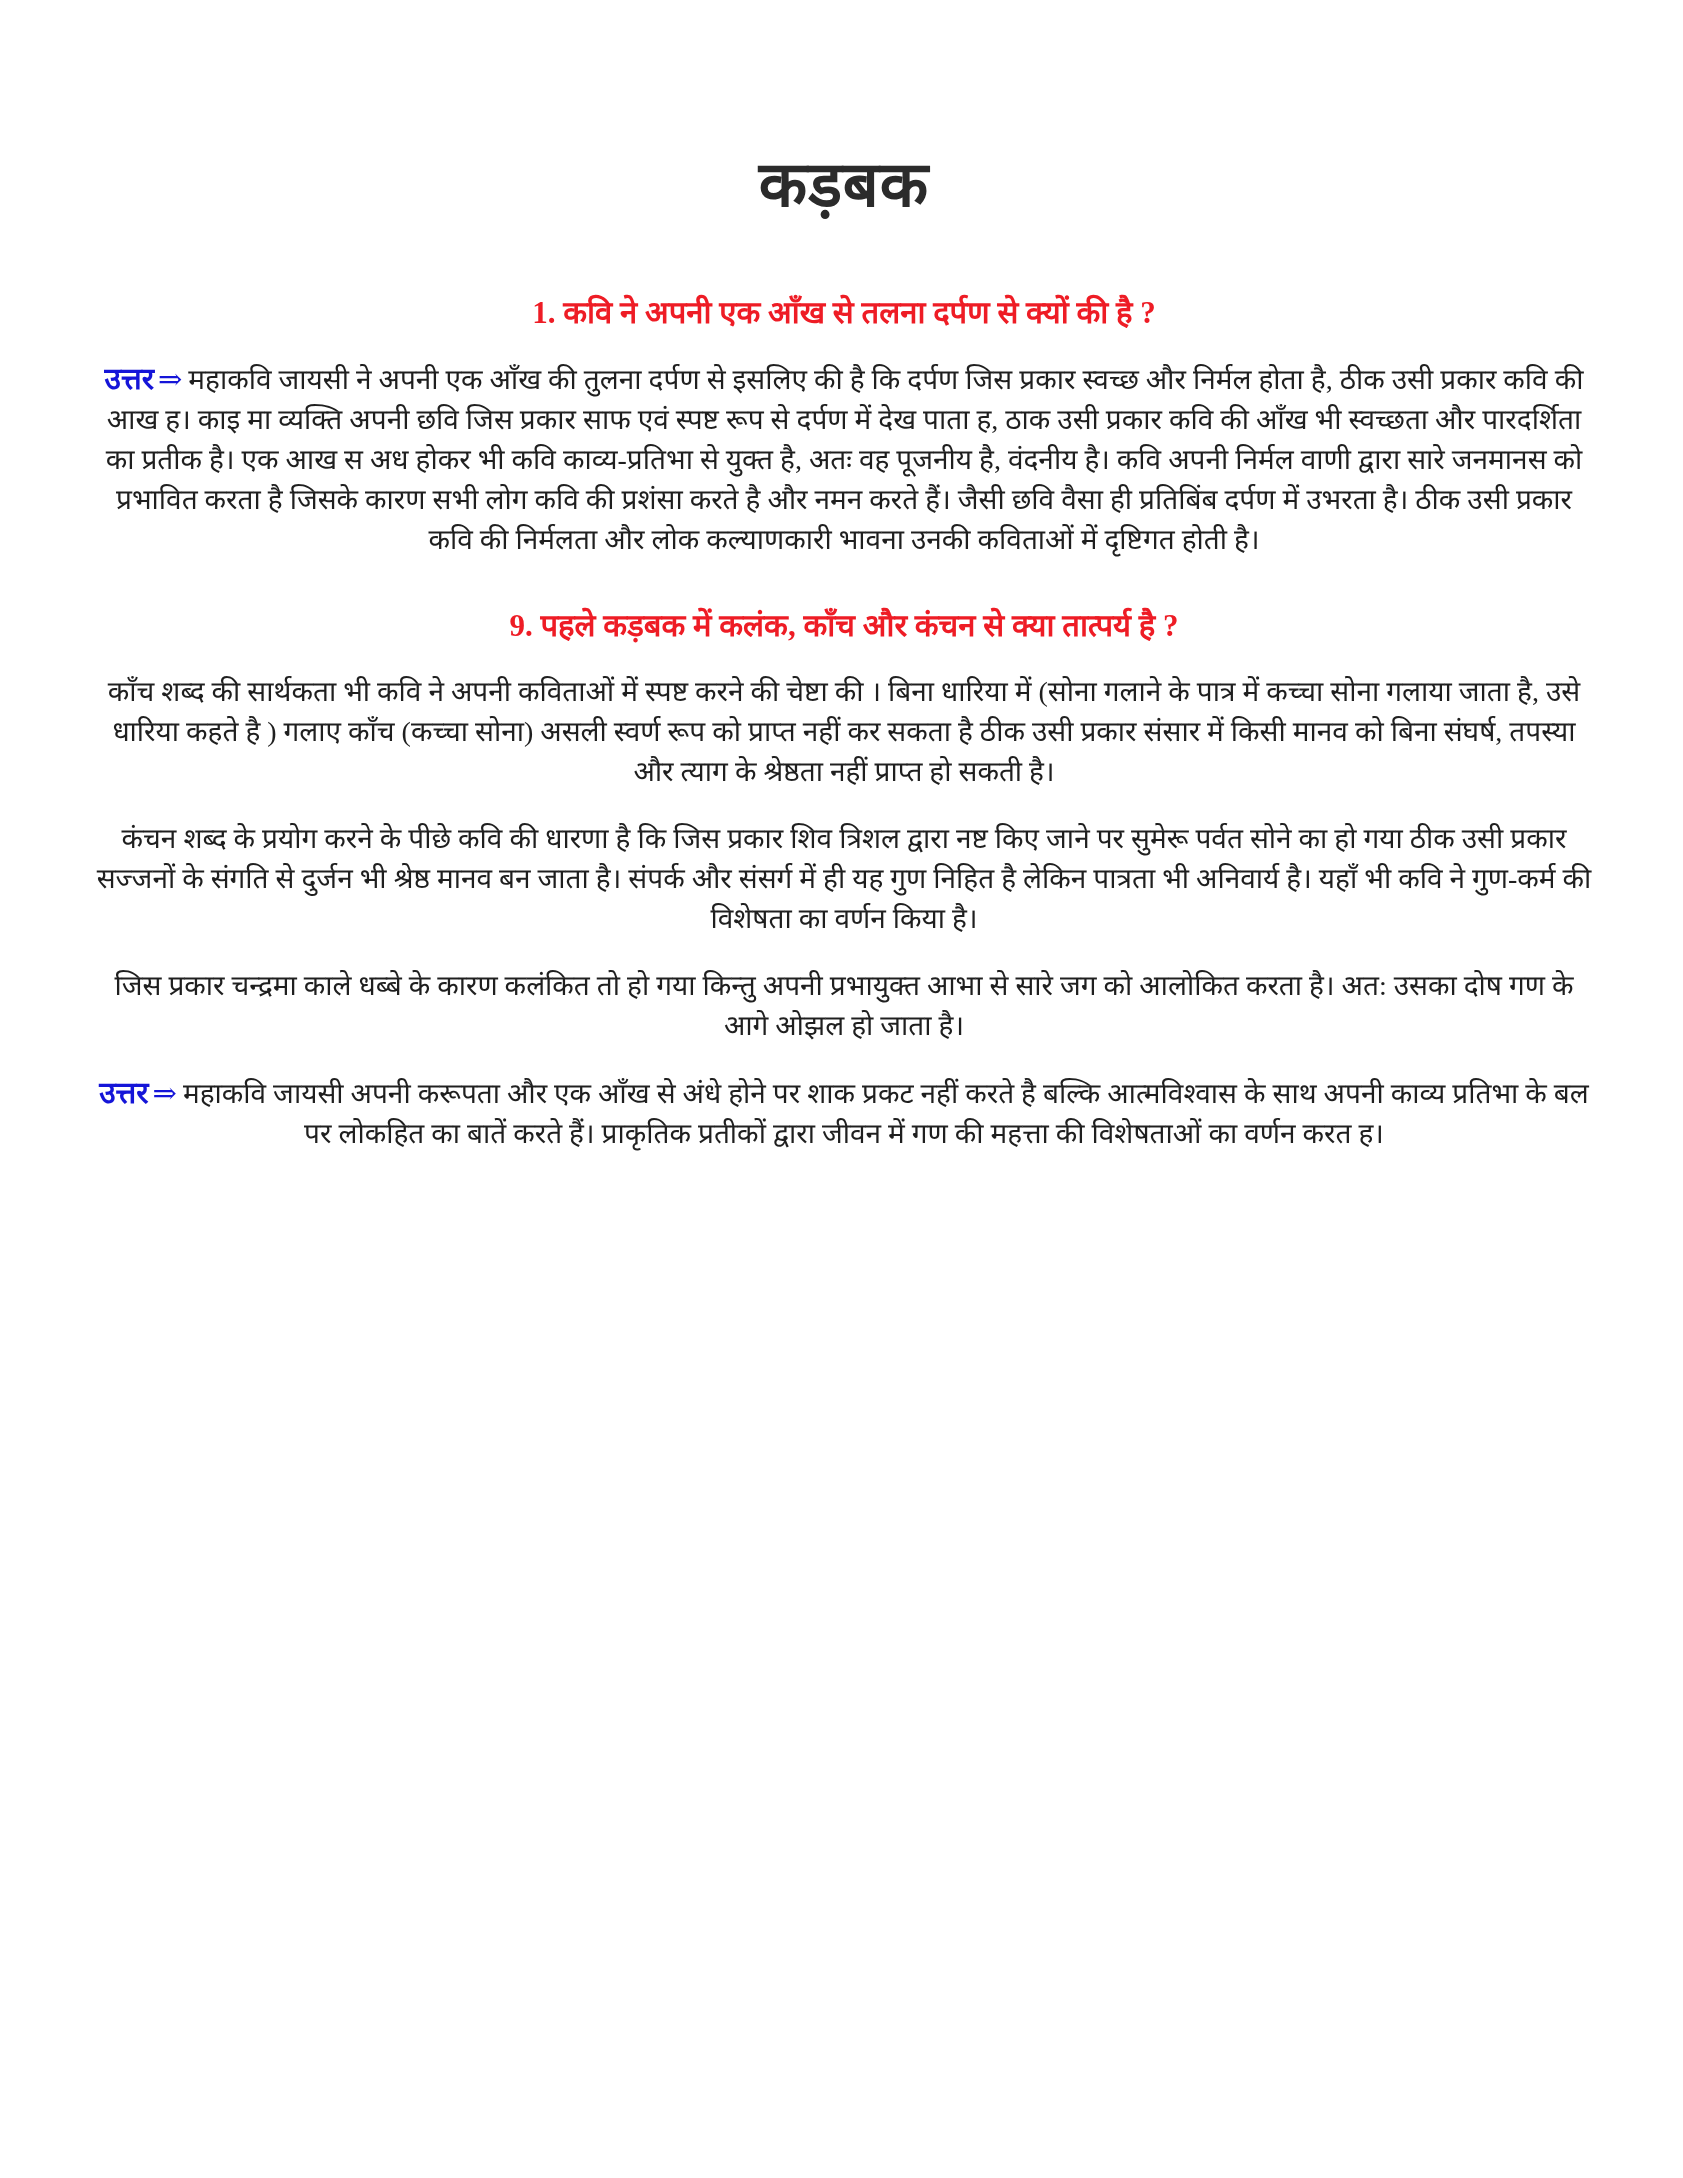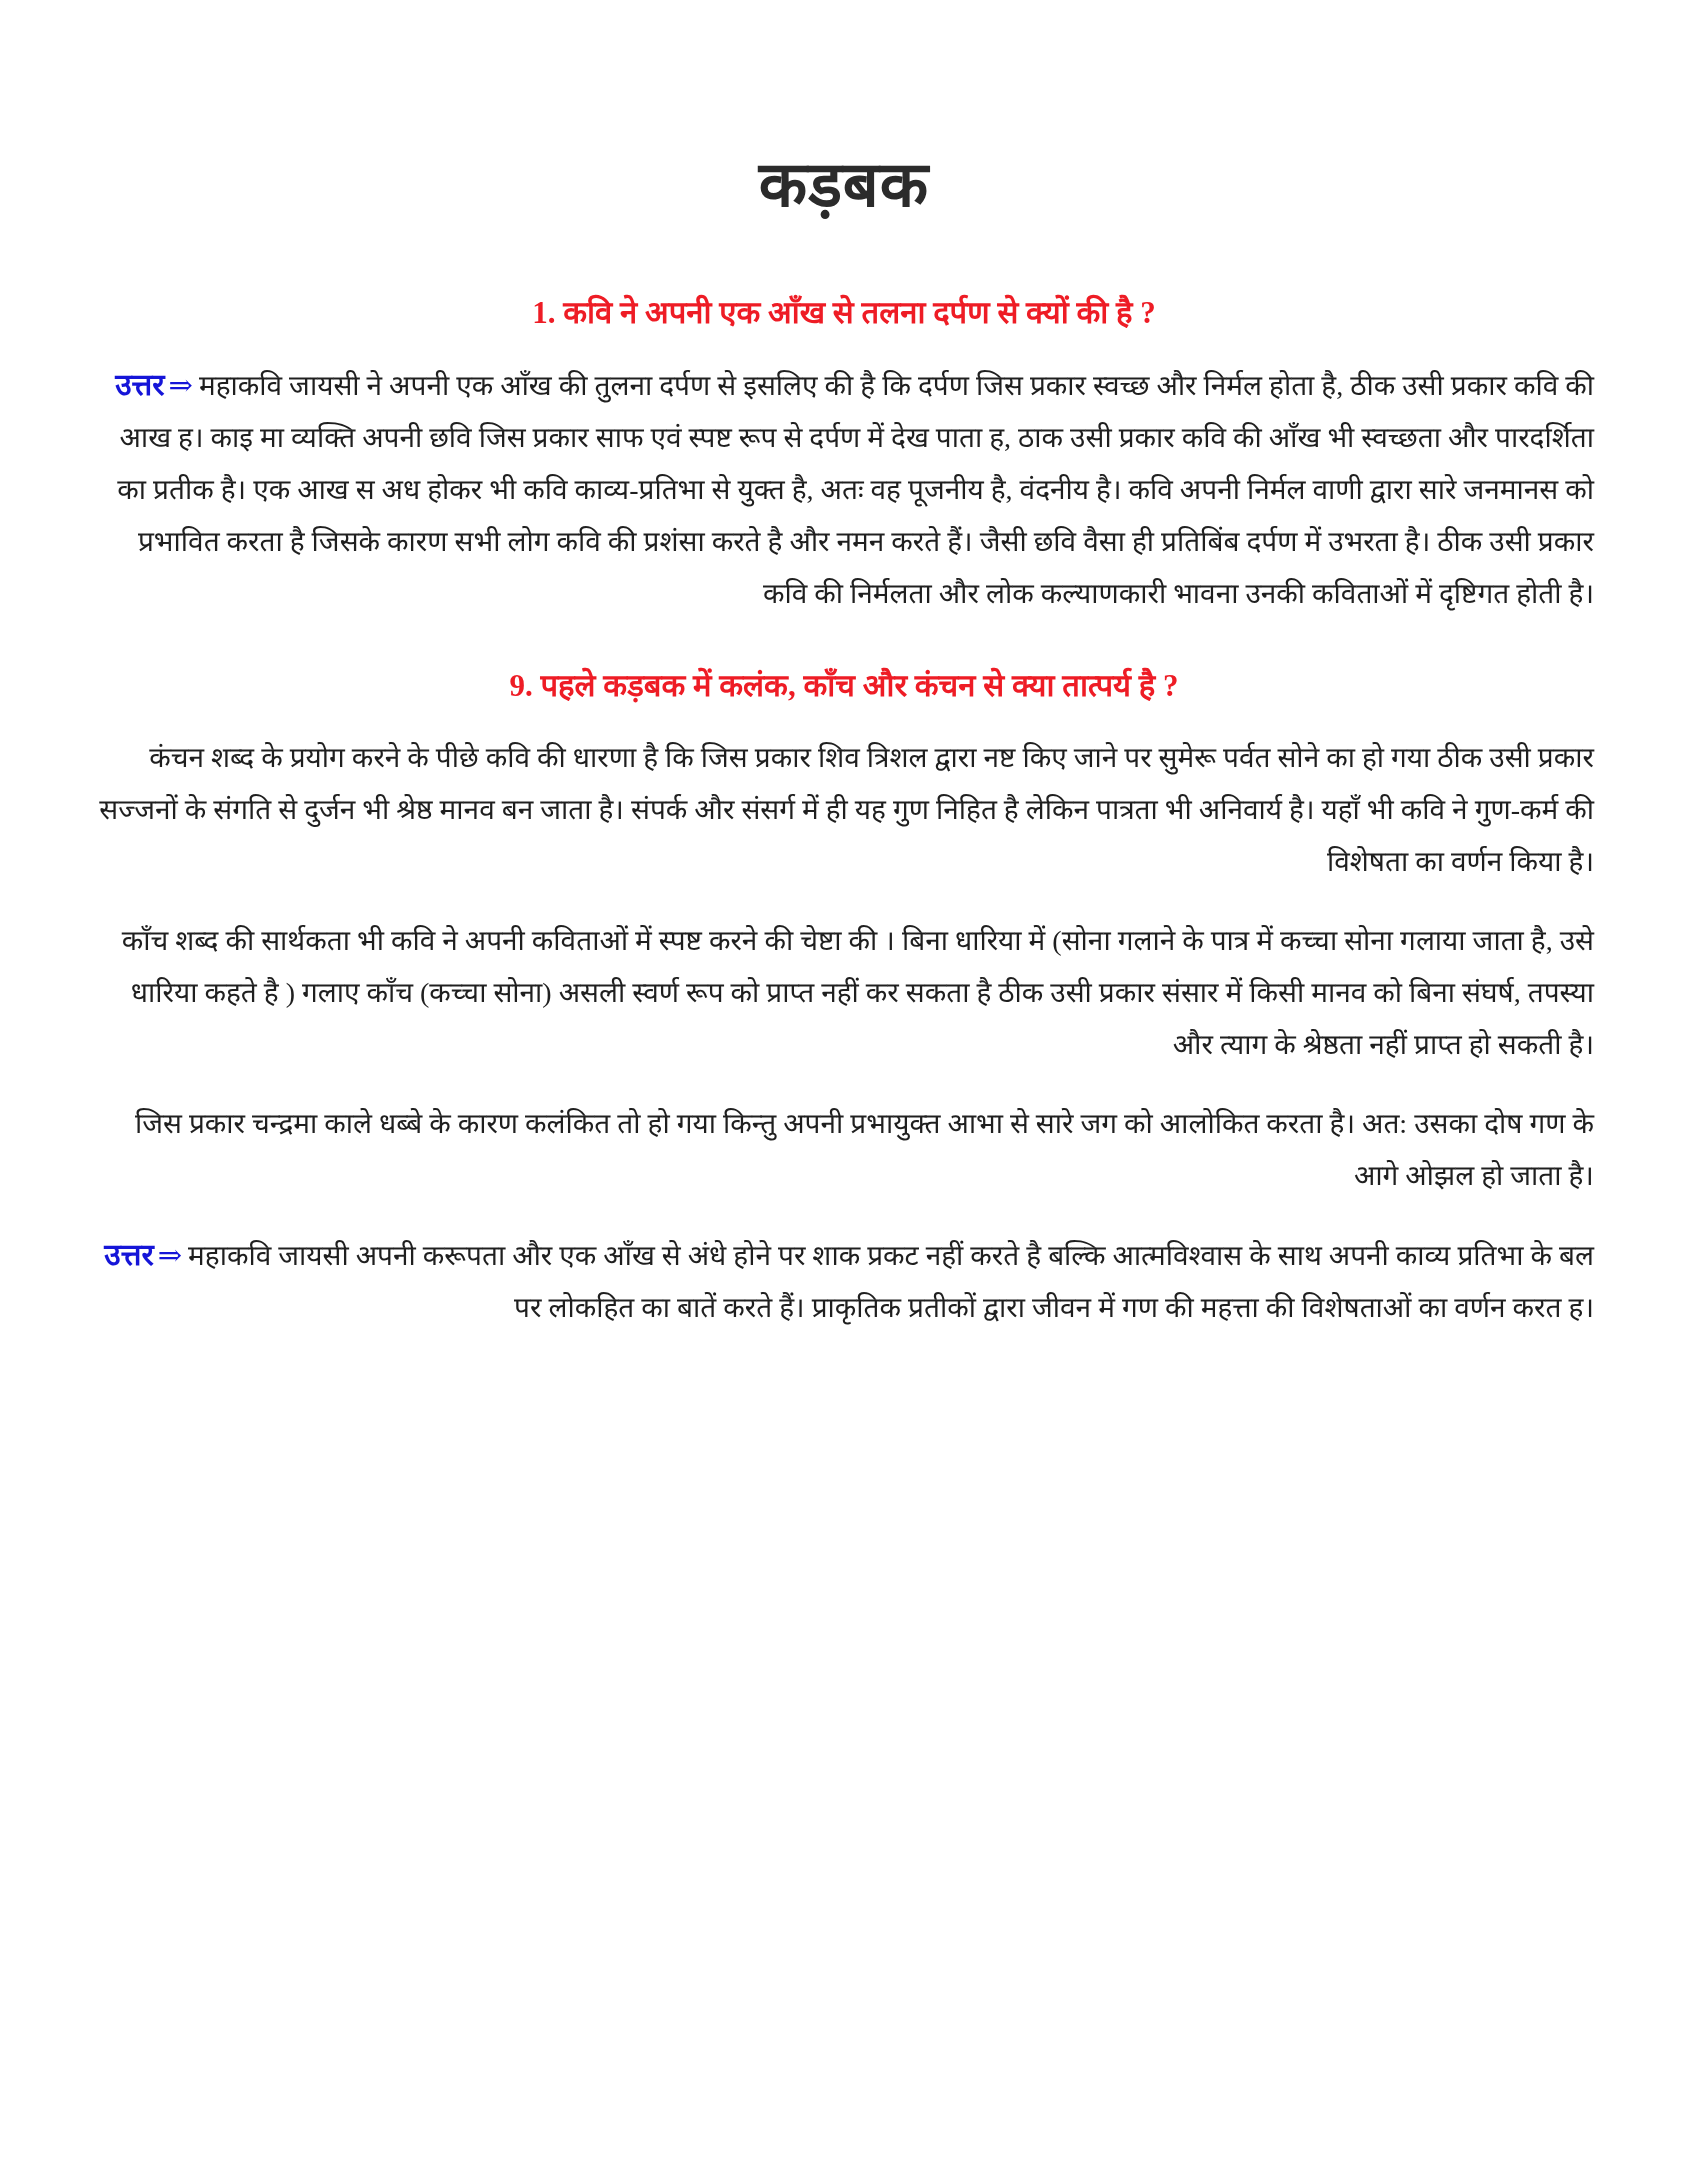--- a/index.html
+++ b/index.html
@@ -28,23 +28,23 @@
   .question {
     color: #ee1c25;
     font-weight: 700;
     font-size: 31px;
     line-height: 40px;
     margin: 46px 0 26px 0;
     text-align: center;
   }
   .para {
     font-size: 28px;
-    line-height: 52px;
+    line-height: 40px;
     margin: 7px 0 27px 0;
-    text-align: right;
+    text-align: center;
   }
   .answer-label {
     color: #1515d8;
     font-weight: 700;
     font-size: 30px;
   }
   .answer-arrow {
     color: #1515d8;
     font-size: 29px;
     padding: 0 6px 0 4px;
@@ -58,22 +58,22 @@
 
   <h1 class="doc-title">कड़बक</h1>
 
   <div class="qa-block">
     <h2 class="question">1. कवि ने अपनी एक आँख से तलना दर्पण से क्यों की है ?</h2>
     <p class="para"><span class="answer-label">उत्तर</span><span class="answer-arrow">⇒</span><span>महाकवि जायसी ने अपनी एक आँख की तुलना दर्पण से इसलिए की है कि दर्पण जिस प्रकार स्वच्छ और निर्मल होता है, ठीक उसी प्रकार कवि की आख ह। काइ मा व्यक्ति अपनी छवि जिस प्रकार साफ एवं स्पष्ट रूप से दर्पण में देख पाता ह, ठाक उसी प्रकार कवि की आँख भी स्वच्छता और पारदर्शिता का प्रतीक है। एक आख स अध होकर भी कवि काव्य-प्रतिभा से युक्त है, अतः वह पूजनीय है, वंदनीय है। कवि अपनी निर्मल वाणी द्वारा सारे जनमानस को प्रभावित करता है जिसके कारण सभी लोग कवि की प्रशंसा करते है और नमन करते हैं। जैसी छवि वैसा ही प्रतिबिंब दर्पण में उभरता है। ठीक उसी प्रकार कवि की निर्मलता और लोक कल्याणकारी भावना उनकी कविताओं में दृष्टिगत होती है।</span></p>
   </div>
 
   <div class="qa-block">
     <h2 class="question">9. पहले कड़बक में कलंक, काँच और कंचन से क्या तात्पर्य है ?</h2>
+    <p class="para">काँच शब्द की सार्थकता भी कवि ने अपनी कविताओं में स्पष्ट करने की चेष्टा की । बिना धारिया में (सोना गलाने के पात्र में कच्चा सोना गलाया जाता है, उसे धारिया कहते है ) गलाए काँच (कच्चा सोना) असली स्वर्ण रूप को प्राप्त नहीं कर सकता है ठीक उसी प्रकार संसार में किसी मानव को बिना संघर्ष, तपस्या और त्याग के श्रेष्ठता नहीं प्राप्त हो सकती है।</p>
     <p class="para">कंचन शब्द के प्रयोग करने के पीछे कवि की धारणा है कि जिस प्रकार शिव त्रिशल द्वारा नष्ट किए जाने पर सुमेरू पर्वत सोने का हो गया ठीक उसी प्रकार सज्जनों के संगति से दुर्जन भी श्रेष्ठ मानव बन जाता है। संपर्क और संसर्ग में ही यह गुण निहित है लेकिन पात्रता भी अनिवार्य है। यहाँ भी कवि ने गुण-कर्म की विशेषता का वर्णन किया है।</p>
-    <p class="para">काँच शब्द की सार्थकता भी कवि ने अपनी कविताओं में स्पष्ट करने की चेष्टा की । बिना धारिया में (सोना गलाने के पात्र में कच्चा सोना गलाया जाता है, उसे धारिया कहते है ) गलाए काँच (कच्चा सोना) असली स्वर्ण रूप को प्राप्त नहीं कर सकता है ठीक उसी प्रकार संसार में किसी मानव को बिना संघर्ष, तपस्या और त्याग के श्रेष्ठता नहीं प्राप्त हो सकती है।</p>
   </div>
 
   <div class="qa-block">
     <p class="para">जिस प्रकार चन्द्रमा काले धब्बे के कारण कलंकित तो हो गया किन्तु अपनी प्रभायुक्त आभा से सारे जग को आलोकित करता है। अत: उसका दोष गण के आगे ओझल हो जाता है।</p>
     <p class="para"><span class="answer-label">उत्तर</span><span class="answer-arrow">⇒</span><span>महाकवि जायसी अपनी करूपता और एक आँख से अंधे होने पर शाक प्रकट नहीं करते है बल्कि आत्मविश्वास के साथ अपनी काव्य प्रतिभा के बल पर लोकहित का बातें करते हैं। प्राकृतिक प्रतीकों द्वारा जीवन में गण की महत्ता की विशेषताओं का वर्णन करत ह।</span></p>
   </div>
 
 </div>
 
 

